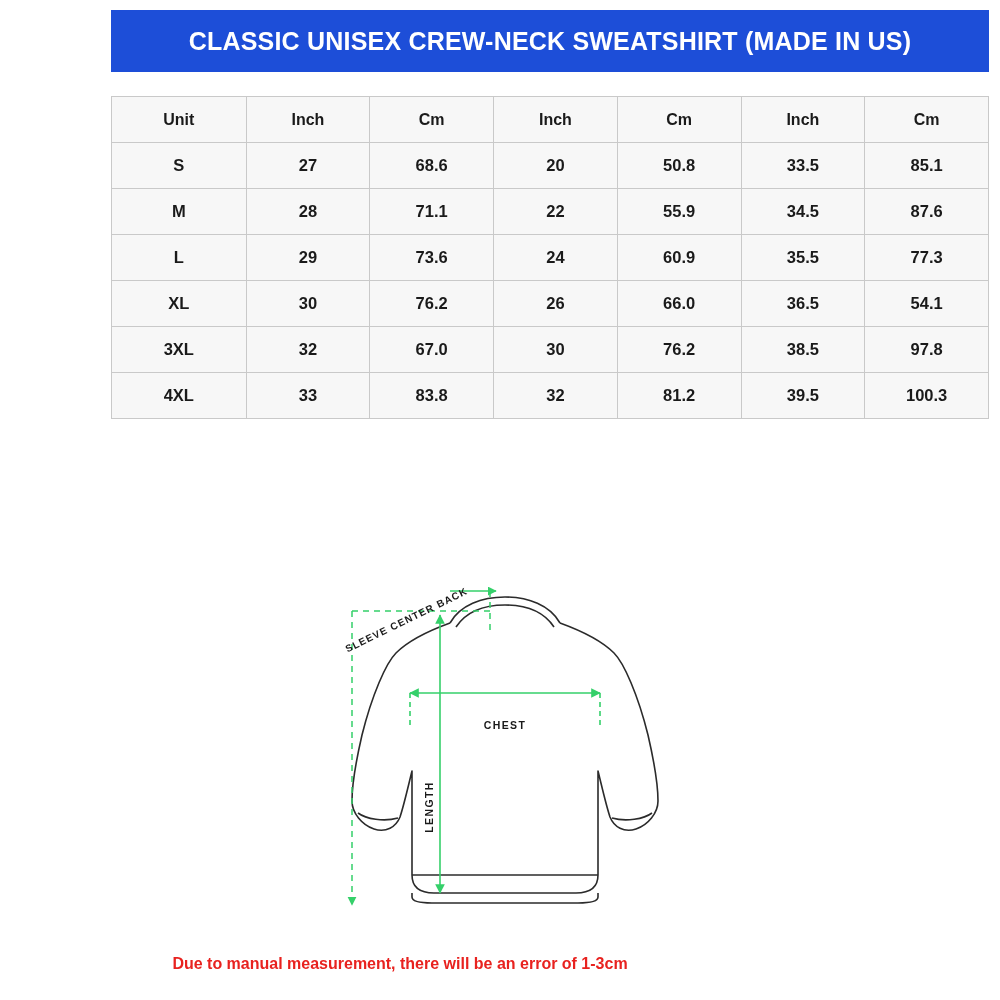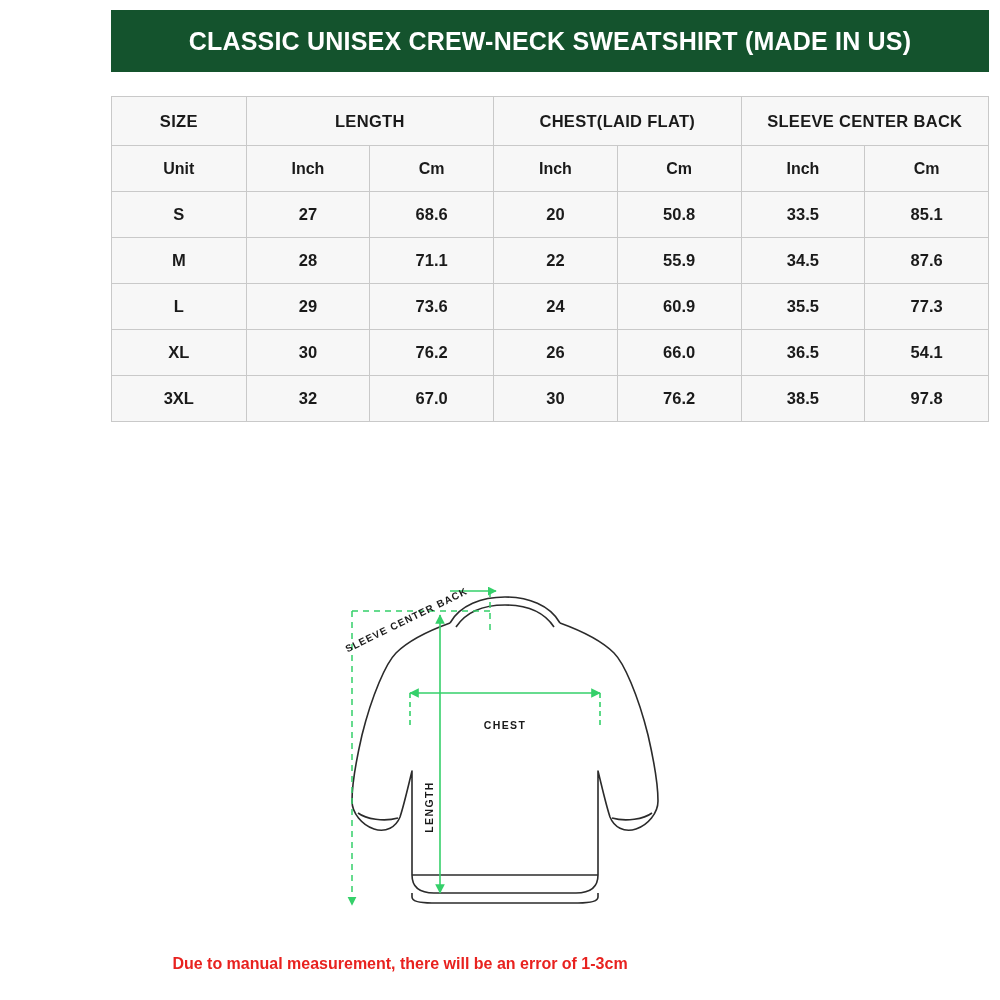--- a/index.html
+++ b/index.html
@@ -16,21 +16,21 @@
     overflow: hidden;
   }
 
   
   .header-bar {
     position: absolute;
     left: 111px;
     top: 10px;
     width: 878px;
     height: 62px;
-    background: #14532d;
+    background: #1d4ed8;
     display: flex;
     align-items: center;
     justify-content: center;
   }
   .header-title {
     color: #ffffff;
     font-size: 25px;
     font-weight: bold;
     letter-spacing: 0.2px;
     text-align: center;
@@ -109,26 +109,20 @@
   <colgroup>
     <col class="c-size">
       <col class="c-val">
       <col class="c-val">
       <col class="c-val">
       <col class="c-val">
       <col class="c-val">
       <col class="c-val">
   </colgroup>
   <thead>
-    <tr class="head-main">
-      <th rowspan="1">SIZE</th>
-      <th colspan="2">LENGTH</th>
-      <th colspan="2">CHEST(LAID FLAT)</th>
-      <th colspan="2">SLEEVE CENTER BACK</th>
-    </tr>
     <tr class="head-unit">
       <td>Unit</td>
       <td>Inch</td>
       <td>Cm</td>
       <td>Inch</td>
       <td>Cm</td>
       <td>Inch</td>
       <td>Cm</td>
     </tr>
   </thead>
@@ -170,20 +164,29 @@
       <td>54.1</td>
     </tr>
     <tr>
       <td class="sizecol">3XL</td>
       <td>32</td>
       <td>67.0</td>
       <td>30</td>
       <td>76.2</td>
       <td>38.5</td>
       <td>97.8</td>
+    </tr>
+    <tr>
+      <td class="sizecol">4XL</td>
+      <td>33</td>
+      <td>83.8</td>
+      <td>32</td>
+      <td>81.2</td>
+      <td>39.5</td>
+      <td>100.3</td>
     </tr>
   </tbody>
 </table>
 
 <div class="illus">
   <svg width="420" height="350" viewBox="0 0 420 350" xmlns="http://www.w3.org/2000/svg">
     <defs>
       <marker id="arrHead" markerWidth="7" markerHeight="7" refX="5.5" refY="3" orient="auto">
         <path d="M0,0 L6,3 L0,6 z" fill="#35d06a"></path>
       </marker>

